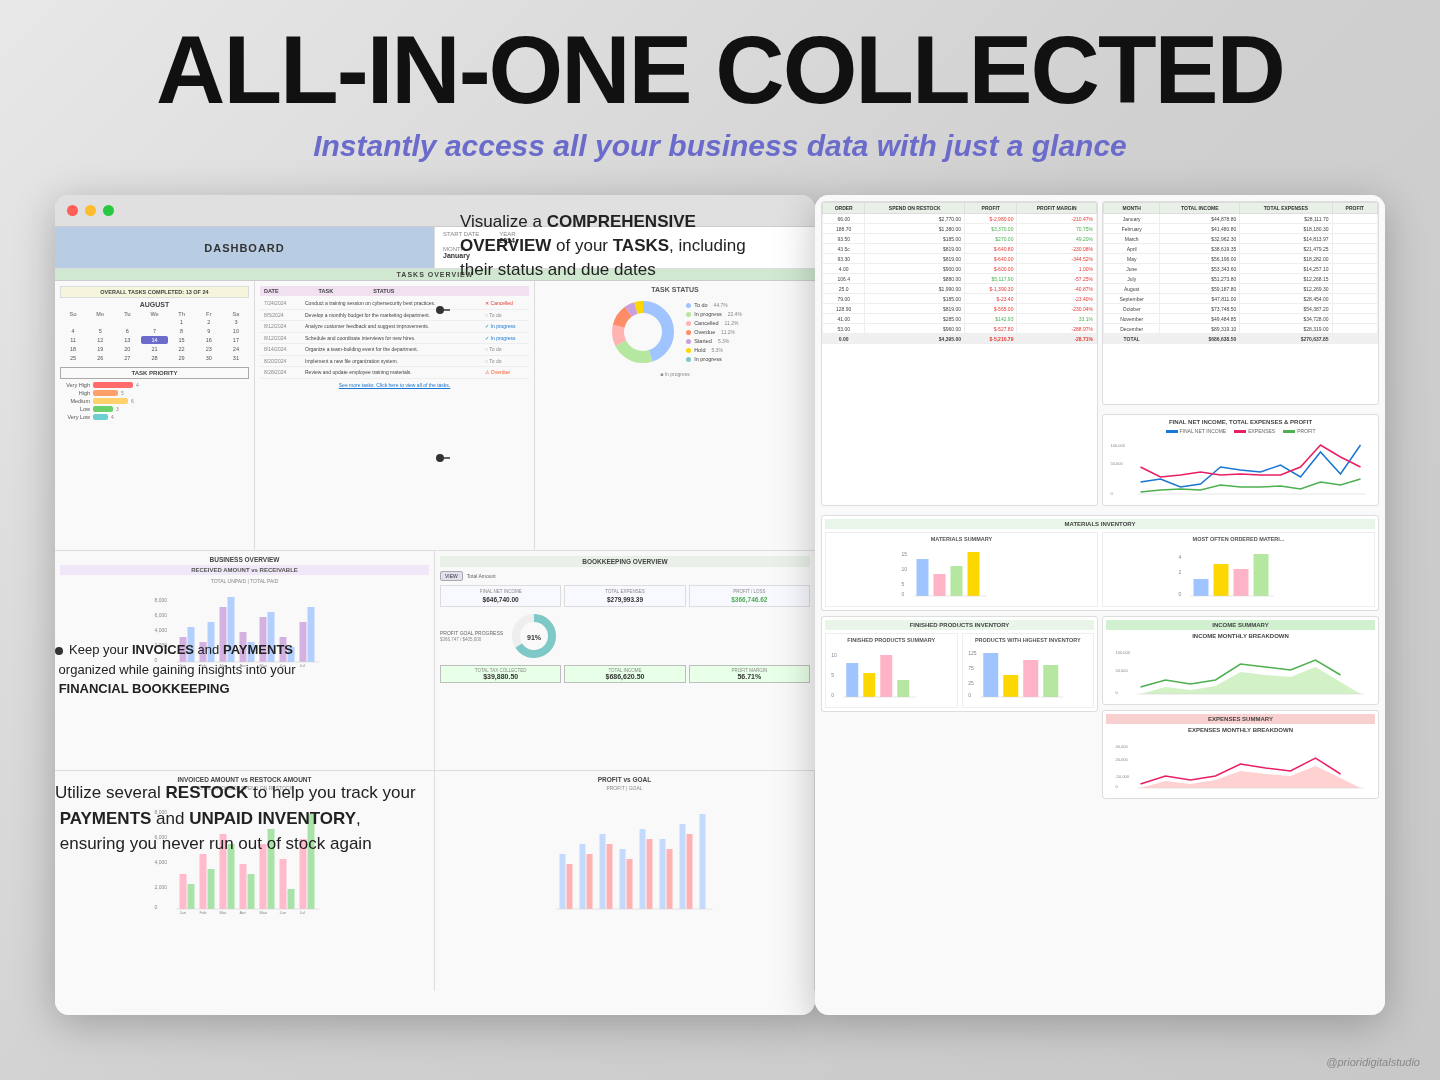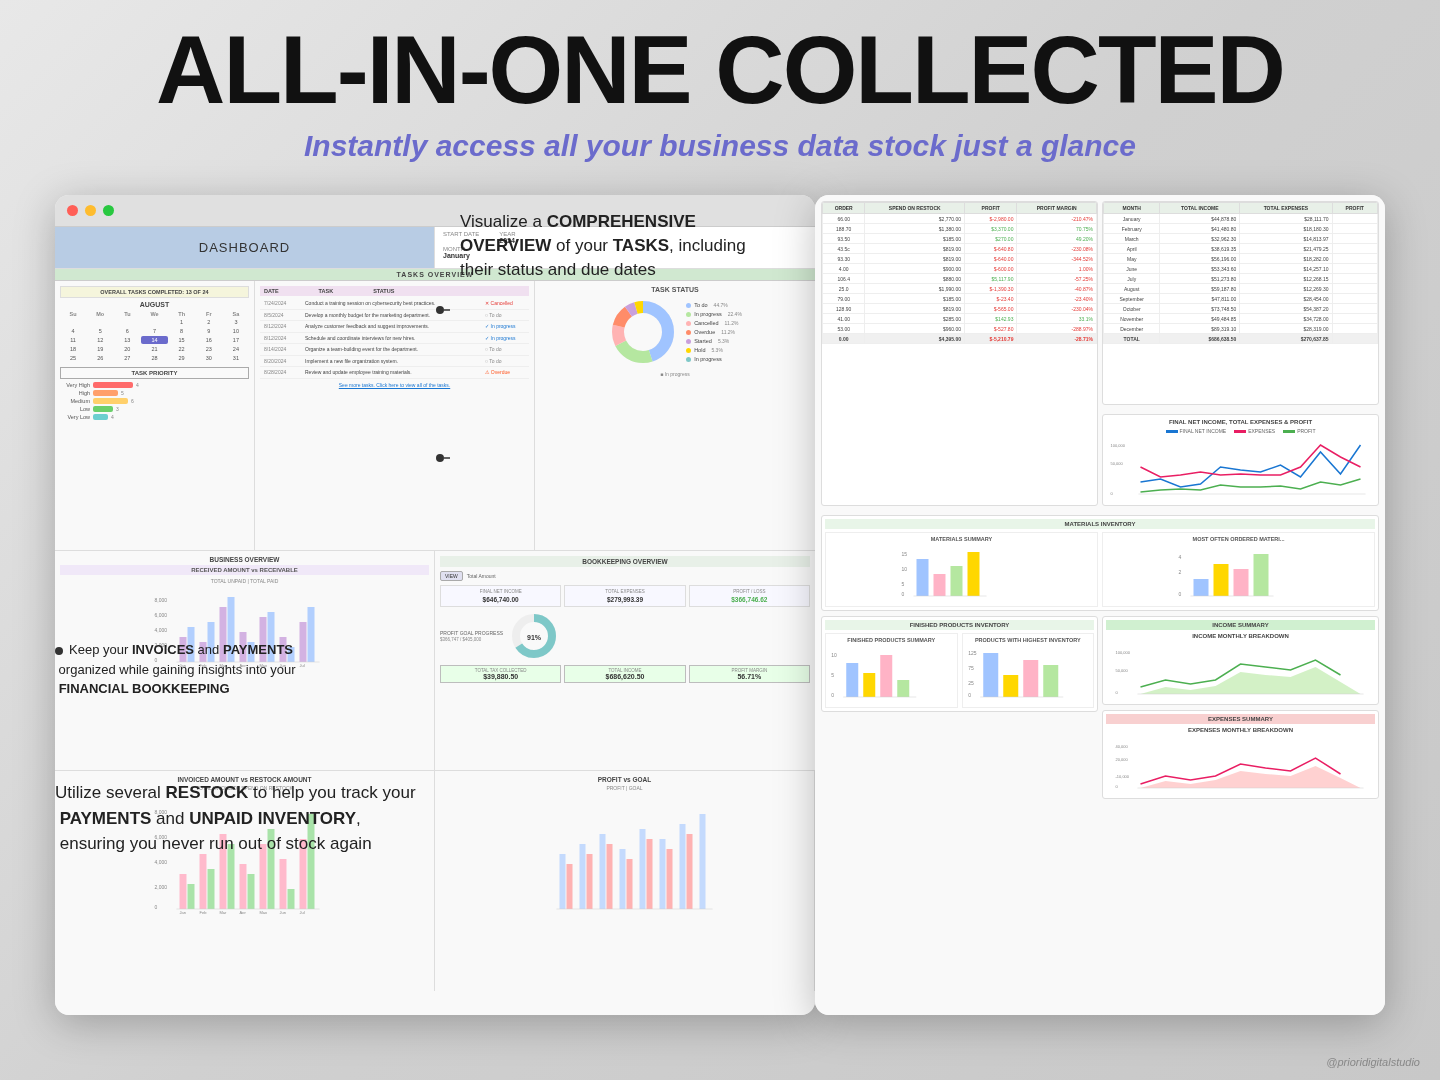--- a/index.html
+++ b/index.html
@@ -73,22 +73,22 @@
       display: grid;
       grid-template-columns: 1fr 1fr;
       height: 42px;
       border-bottom: 1px solid #ddd;
     }
     .dash-header-left {
       background: #b8cce4;
       display: flex;
       align-items: center;
       justify-content: center;
-      font-size: 13px;
-      font-weight: normal;
+      font-size: 11px;
+      font-weight: bold;
       color: #333;
       letter-spacing: 1px;
       border-right: 1px solid #ddd;
     }
     .dash-header-right {
       display: flex;
       flex-direction: column;
       font-size: 7px;
       color: #555;
       padding: 4px 8px;
@@ -550,21 +550,21 @@
     .area-chart-svg {
       width: 100%;
       height: 55px;
     }
 
   </style>
 </head>
 <body>
 
 <h1 class="main-title">ALL-IN-ONE COLLECTED</h1>
-<p class="subtitle">Instantly access all your business data stock just a glance</p>
+<p class="subtitle">Instantly access all your business data with just a glance</p>
 
 <div class="dashboard-container">
 
   <div class="browser-chrome">
     <div class="dot dot-red"></div>
     <div class="dot dot-yellow"></div>
     <div class="dot dot-green"></div>
   </div>
 
   <div class="dash-inner">

